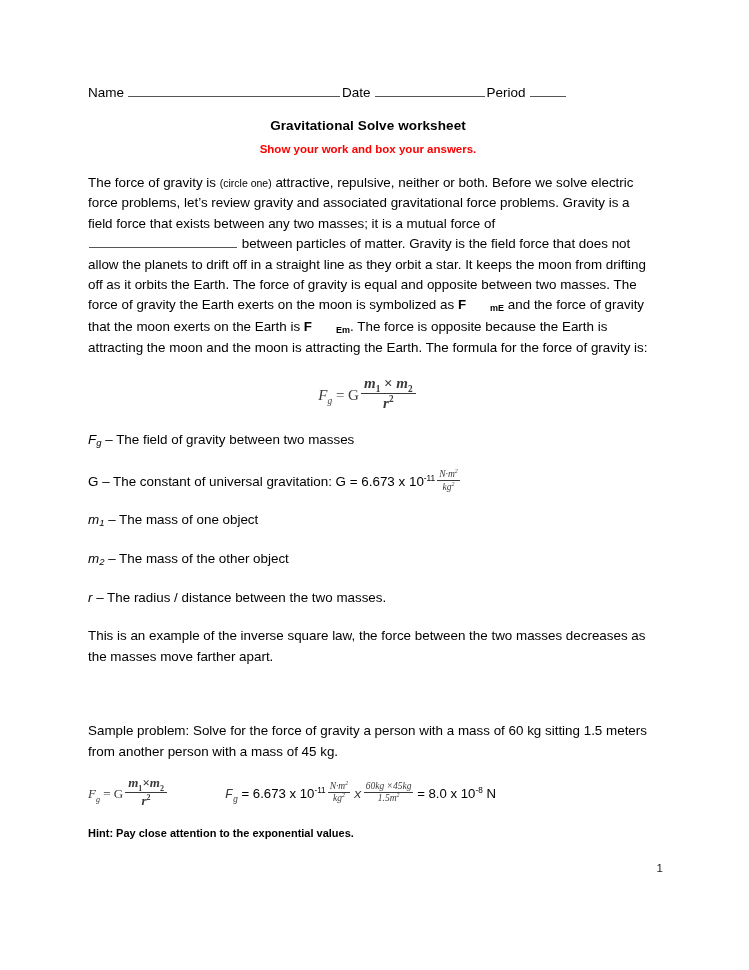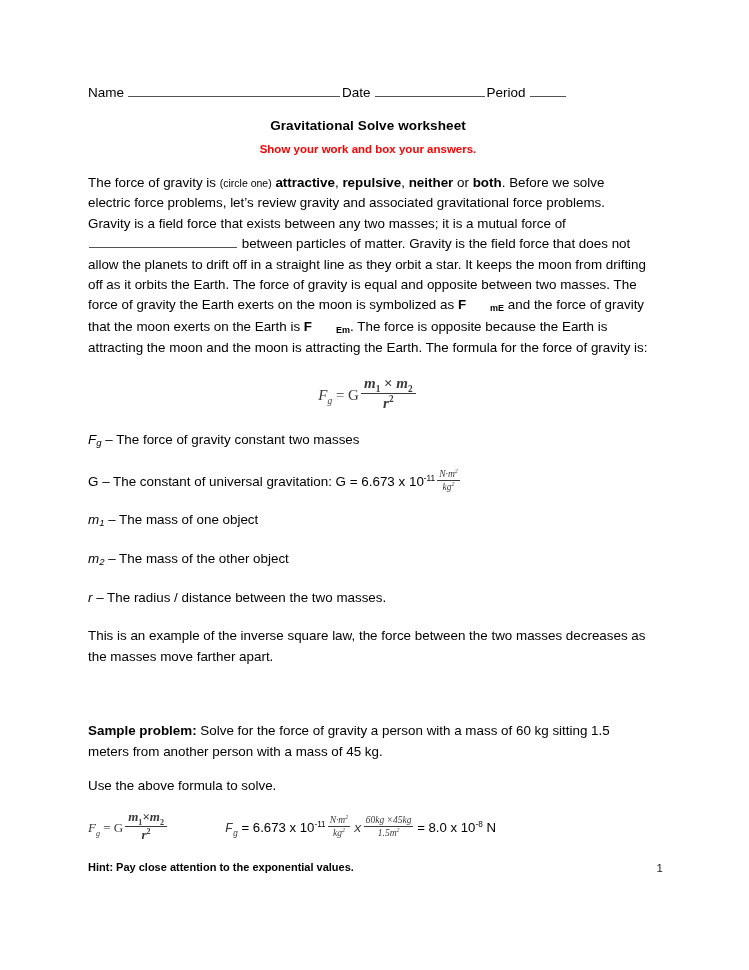--- a/index.html
+++ b/index.html
@@ -66,21 +66,21 @@
   
   p.body {
     font-size: 13.4px;
     line-height: 20.4px;
     margin: 0 0 14px 0;
     text-align: left;
   }
   .small-caps-note {
     font-size: 10.5px;
   }
-  b, strong { font-weight: bold; }
+  b, strong { font-weight: normal; }
   .inline-blank {
     display: inline-block;
     border-bottom: 1.2px solid #555;
     width: 148px;
     height: 12px;
     margin: 0 1px;
     vertical-align: baseline;
   }
   .fsym {
     font-weight: bold;
@@ -241,37 +241,36 @@
     <div class="doc-subtitle">Show your work and box your answers.</div>
 
     <p class="body"><span>The force of gravity is </span><span class="small-caps-note">(circle one)</span> <b>attractive</b><span>, </span><b>repulsive</b><span>, </span><b>neither</b><span> or </span><b>both</b><span>. Before we solve electric force problems, let’s review gravity and associated gravitational force problems. Gravity is a field force that exists between any two masses; it is a mutual force of </span><span class="inline-blank"></span><span> between particles of matter. Gravity is the field force that does not allow the planets to drift off in a straight line as they orbit a star. It keeps the moon from drifting off as it orbits the Earth. The force of gravity is equal and opposite between two masses. The force of gravity the Earth exerts on the moon is symbolized as </span><span class="fsym"><span>F</span><sub>mE</sub></span><span> and the force of gravity that the moon exerts on the Earth is </span><span class="fsym"><span>F</span><sub>Em</sub></span><span>. The force is opposite because the Earth is attracting the moon and the moon is attracting the Earth. The formula for the force of gravity is:</span></p>
 
     <div class="formula-center math">
       <i><span>F</span><sub class="sb">g</sub></i>
       <span>=</span>
       <span>G</span><span class="frac"><span class="num"><i>m</i><sub class="sb">1</sub> <span>×</span> <i>m</i><sub class="sb">2</sub></span><span class="den"><i>r</i><sup class="ex">2</sup></span></span>
     </div>
 
-    <div class="defn"><span class="var"><span>F</span><sub>g</sub></span><span> – The force of gravity constant two masses</span></div>
+    <div class="defn"><span class="var"><span>F</span><sub>g</sub></span><span> – The field of gravity between two masses</span></div>
 
     <div class="defn"><span>G</span><span> – The constant of universal gravitation: G = 6.673 x 10</span><sup class="sm">-11</sup><span class="unit-frac"><span class="num"><span>N·m</span><sup class="sm">2</sup></span><span class="den"><span>kg</span><sup class="sm">2</sup></span></span></div>
 
     <div class="defn"><span class="var"><span>m</span><sub>1</sub></span><span> – The mass of one object</span></div>
 
     <div class="defn"><span class="var"><span>m</span><sub>2</sub></span><span> – The mass of the other object</span></div>
 
     <div class="defn"><span class="var">r</span><span> – The radius / distance between the two masses.</span></div>
 
     <p class="body">This is an example of the inverse square law, the force between the two masses decreases as the masses move farther apart.</p>
 
     <div class="gap-lg"></div>
 
     <p class="sample-line"><b>Sample problem:</b><span> Solve for the force of gravity a person with a mass of 60 kg sitting 1.5 meters from another person with a mass of 45 kg.</span></p>
 
-    <p class="sample-line">Use the above formula to solve.</p>
 
     <div class="solution-row">
 
       <div class="sol-left math">
         <i><span>F</span><sub class="sb">g</sub></i>
         <span>=</span>
         <span>G</span><span class="frac"><span class="num"><i>m</i><sub class="sb">1</sub><span>×</span><i>m</i><sub class="sb">2</sub></span><span class="den"><i>r</i><sup class="ex">2</sup></span></span>
       </div>
 
       <div class="sol-right"><span class="serifmath"><span>F</span><sub class="sb">g</sub></span> <span>=</span> <span>6.673 x 10</span><sup class="sm">-11</sup><span class="unit-frac"><span class="num"><span>N·m</span><sup class="sm">2</sup></span><span class="den"><span>kg</span><sup class="sm">2</sup></span></span> <span class="serifmath">x</span><span class="unit-frac"><span class="num">60kg ×45kg</span><span class="den"><span>1.5m</span><sup class="sm">2</sup></span></span> <span>= 8.0 x 10</span><sup class="sm">-8</sup><span> N</span></div>

